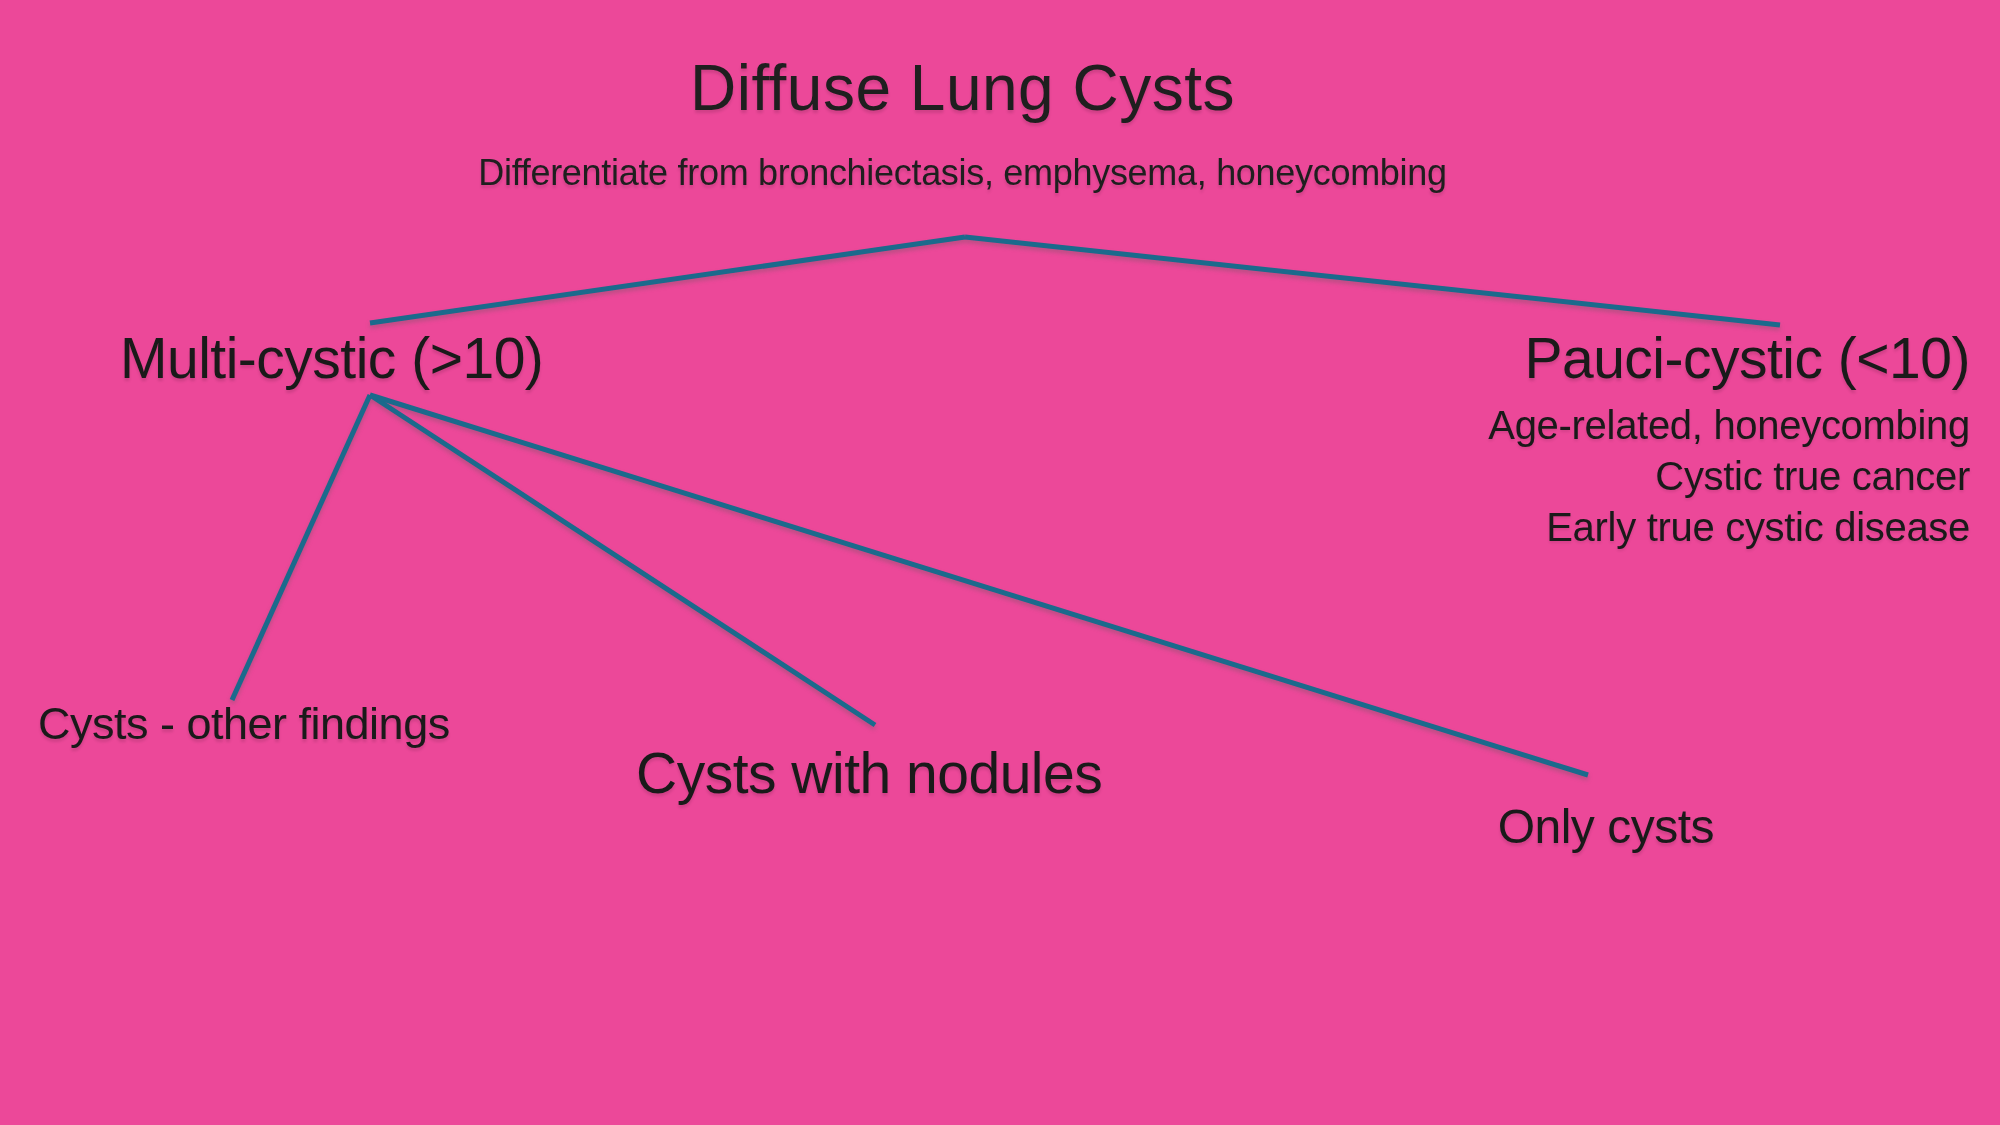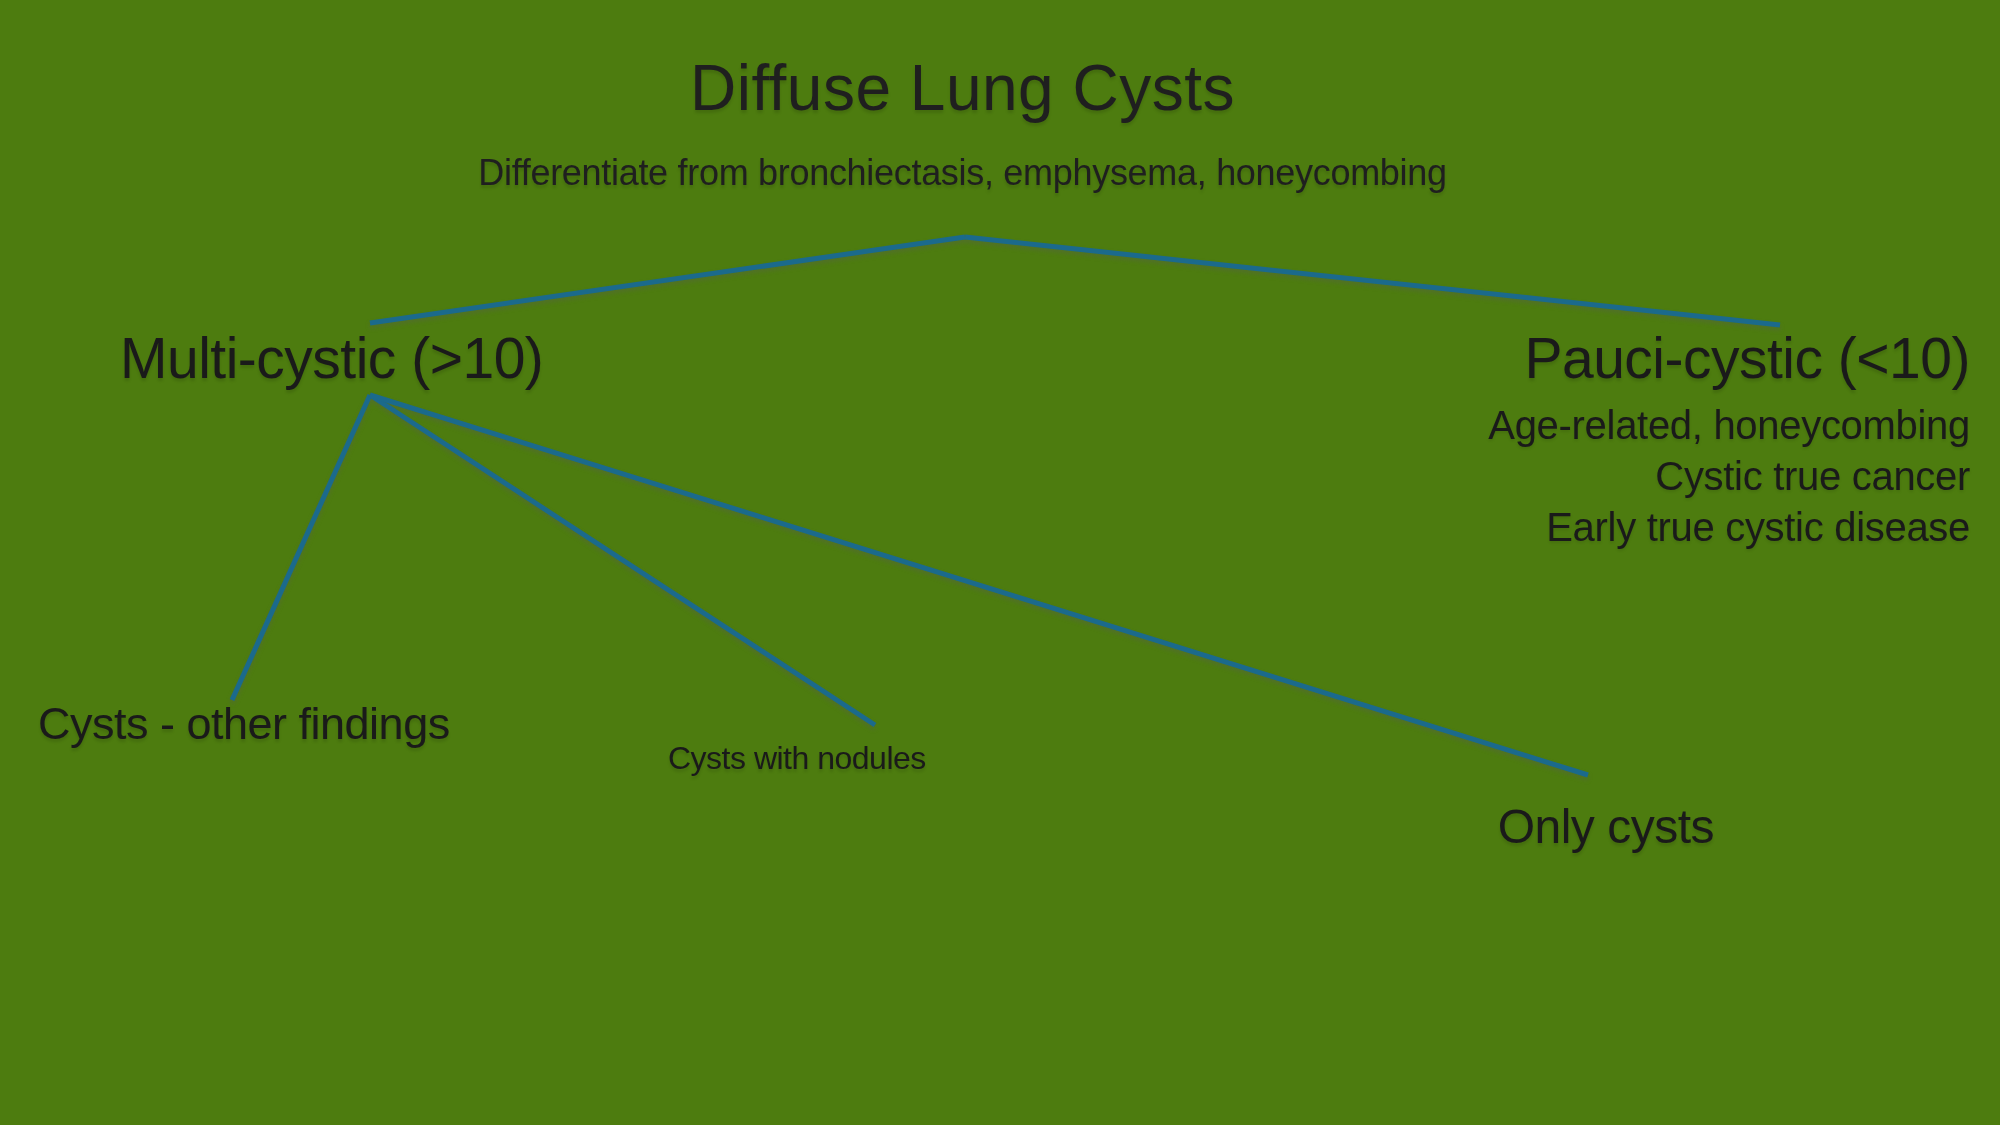--- a/index.html
+++ b/index.html
@@ -1,19 +1,19 @@
 <!DOCTYPE html>
 <html><head>
 <meta charset="utf-8">
 <style>
   html,body{margin:0;padding:0;background:#ffffff;}
   .slide{
     position:relative;
     width:2000px;height:1125px;
-    background:#4d7c0f;
+    background:#ec4899;
     overflow:hidden;
     font-family:"Liberation Sans", sans-serif;
     color:#1a1a1a;
   }
   .header{
     position:absolute;left:0;top:0;width:1925px;
     text-align:center;
   }
   .title{
     position:absolute;left:0;top:50px;width:100%;
@@ -48,21 +48,21 @@
     letter-spacing:-0.3px;
     white-space:nowrap;
     text-align:right;
     color:#1a1a1a;
     text-shadow:0 2px 3px rgba(0,0,0,0.10);
   }
   .node-multi{left:120px;top:324px;}
   .node-pauci{right:30px;top:324px;text-align:right;}
   .pauci-list{right:30px;top:400px;}
   .node-other{left:38px;top:697px;font-size:45px;}
-  .node-nodules{left:668px;top:739px;font-size:32px;}
+  .node-nodules{left:636px;top:739px;font-size:57px;}
   .node-only{right:286px;top:798px;font-size:48px;text-align:right;margin-left:19px;}
   .only-list{right:286px;top:862px;line-height:51.5px;}
 </style>
 </head>
 <body>
 
 <div class="slide">
 
   <svg class="connectors" viewBox="0 0 2000 1125">
       <line x1="965" y1="237" x2="370" y2="323" stroke="#1b6a8c" stroke-width="5" stroke-linecap="butt"></line>

